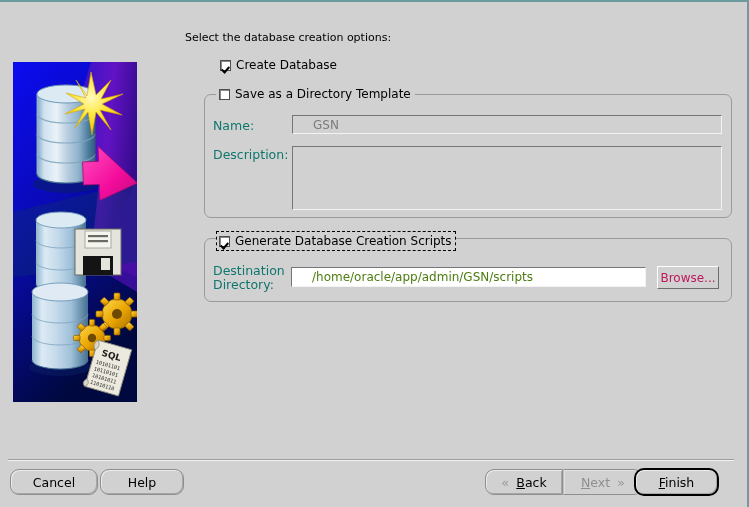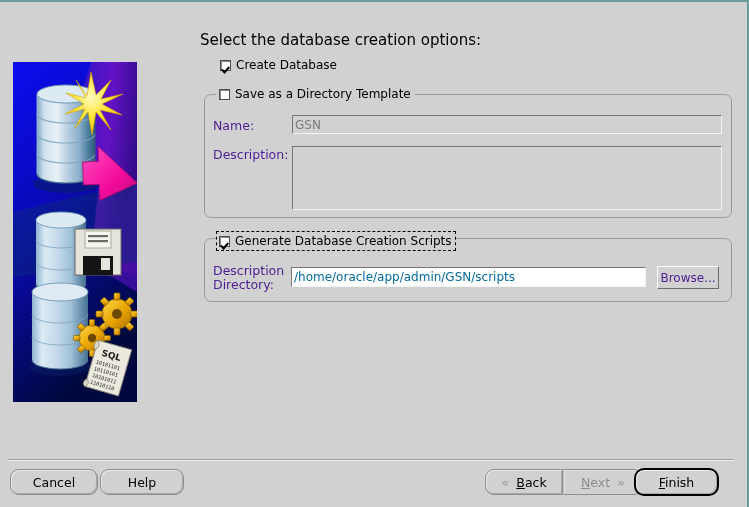--- a/index.html
+++ b/index.html
@@ -30,22 +30,22 @@
   #art-panel {
     position: absolute;
     left: 13px; top: 60px;
     width: 124px; height: 340px;
   }
   #art-svg { display:block; width:124px; height:340px; }
 
   
   #heading {
     position: absolute;
-    left: 200px; top: 29px;
-    font-size: 15px;
+    left: 185px; top: 29px;
+    font-size: 11px;
     white-space: nowrap;
   }
 
   
   .cb-row {
     position: absolute;
     display: flex;
     align-items: center;
     white-space: nowrap;
   }
@@ -93,69 +93,69 @@
     height: 14px;
   }
   #legend-template { left: 216px; top: 85px; }
   #legend-scripts  { left: 216px; top: 229px; padding: 2px 4px 2px 3px; height: 16px;
                      outline: 1px dashed #000; outline-offset: -1px; }
 
   
   .field-label {
     position: absolute;
     font-size: 12.5px;
-    color: #4c1d95;
+    color: #0f766e;
     white-space: nowrap;
   }
   #lbl-name { left: 213px; top: 116px; }
   #lbl-desc { left: 213px; top: 145px; }
   #lbl-dest { left: 213px; top: 262px; line-height: 14px; width: 75px; white-space: normal; }
 
   .textfield {
     position: absolute;
     box-sizing: border-box;
     border-top: 1px solid #767676;
     border-left: 1px solid #767676;
     border-right: 1px solid #f3f3f3;
     border-bottom: 1px solid #f3f3f3;
     font-family: "DejaVu Sans", "Liberation Sans", sans-serif;
     font-size: 12px;
-    padding: 1px 2px;
+    padding: 1px 20px;
     line-height: 15px;
     outline: none;
   }
   #field-name {
     left: 292px; top: 113px; width: 430px; height: 19px;
     background: #d1d1d1;
     color: #7b7b7b;
   }
   #field-desc {
     left: 292px; top: 144px; width: 430px; height: 64px;
     background: #d1d1d1;
     color: #7b7b7b;
     resize: none;
   }
   #field-dest {
     left: 291px; top: 265px; width: 355px; height: 20px;
     background: #ffffff;
-    color: #0369a1;
+    color: #4d7c0f;
   }
 
   
   .rect-button {
     position: absolute;
     background: #d1d1d1;
     border-top: 1px solid #ffffff;
     border-left: 1px solid #ffffff;
     border-right: 1px solid #6e6e6e;
     border-bottom: 1px solid #6e6e6e;
     box-sizing: border-box;
     font-family: "DejaVu Sans", "Liberation Sans", sans-serif;
     font-size: 12px;
-    color: #4c1d95;
+    color: #be185d;
     display: flex;
     align-items: center;
     justify-content: center;
     cursor: default;
   }
   #btn-browse { left: 657px; top: 264px; width: 62px; height: 23px; }
 
   
   .pill {
     position: absolute;
@@ -374,21 +374,21 @@
   <div class="field-label" id="lbl-desc">Description:</div>
   <textarea class="textfield" id="field-desc" disabled="" style=""></textarea>
 
   <div class="groupbox" id="gb-scripts"></div>
   <div class="gb-legend" id="legend-scripts">
     <span class="cbox checked"></span>
     <span class="cb-label">Generate Database Creation Scripts</span>
   </div>
 
   <div class="field-label" id="lbl-dest">
-    <span>Description</span><br>
+    <span>Destination</span><br>
     <span>Directory:</span>
   </div>
   <input class="textfield" id="field-dest" type="text" value="/home/oracle/app/admin/GSN/scripts" style="">
   <div class="rect-button" id="btn-browse">Browse...</div>
 
   <div id="separator"></div>
 
   <div class="pill" id="btn-help">Help</div>
   <div class="pill" id="btn-cancel">Cancel</div>
 

